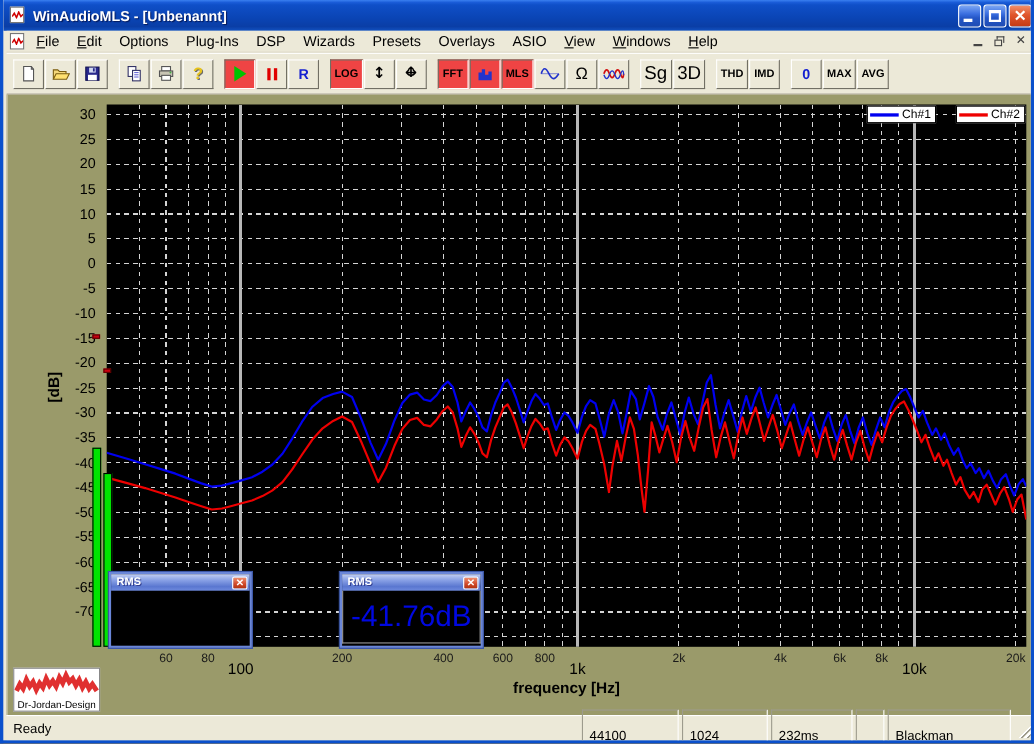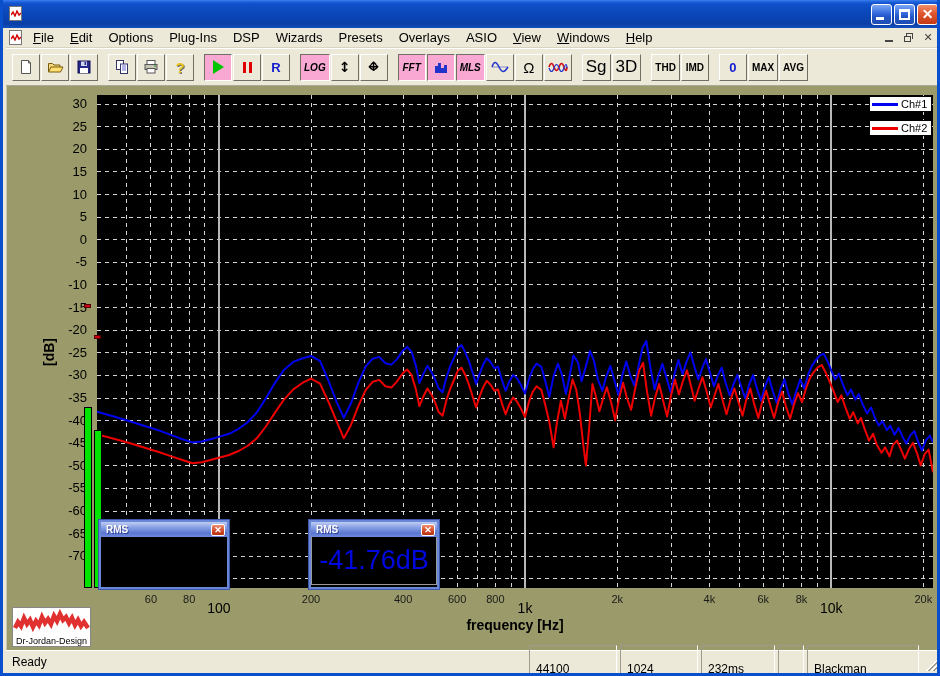--- a/index.html
+++ b/index.html
@@ -49,42 +49,42 @@
     background:#ece9d8;display:flex;align-items:center;padding-left:6px;
     border-top:1px solid #fff;border-bottom:1px solid #aca899;
   }
   .tb-group{display:flex;margin-right:9px;}
   .tbtn{
     min-width:28px;height:27px;margin-right:1px;
     border:1px solid;border-color:#fff #716f64 #716f64 #fff;
     background:#ece9d8;display:flex;align-items:center;justify-content:center;
     font-size:10px;font-weight:bold;color:#000;padding:0 3px;position:relative;
   }
-  .tbtn.active{border-color:#716f64 #fff #fff #716f64;background:#f9a8d4;font-style:italic;}
+  .tbtn.active{border-color:#716f64 #fff #fff #716f64;background:#ef4444;}
   .tbtn .lab-big{font-size:17px;font-weight:normal;}
   .tbtn .lab-blue{color:#1420d0;font-size:13px;font-weight:bold;}
   .tbtn .lab-omega{font-size:15px;font-weight:normal;}
   .play-tri{width:0;height:0;border-top:7px solid transparent;border-bottom:7px solid transparent;border-left:11px solid #00c400;}
   .pause-bars{display:flex;gap:3px;}
   .pause-bars i{display:block;width:3px;height:11px;background:#e00000;}
   .help-q{color:#e8c41c;font-size:15px;font-weight:bold;text-shadow:1px 1px 0 #6a6a6a;}
   .arr-v{font-size:14px;font-weight:bold;font-family:"DejaVu Sans",sans-serif;}
   .pan-wrap{position:relative;width:16px;height:16px;font-family:"DejaVu Sans",sans-serif;}
   .pan-wrap span{position:absolute;left:0;top:0;width:16px;height:16px;line-height:16px;text-align:center;font-size:13px;font-weight:bold;}
   
   #client{position:absolute;left:3px;top:86px;width:934px;height:564px;background:#9a9a6a;border-left:1px solid #c9c6ac;}
   #plot{position:absolute;left:90px;top:9px;width:836px;height:493px;background:#000;}
   #plot svg{display:block;}
   .ytick{position:absolute;width:52px;text-align:right;font-size:13px;color:#000;height:16px;line-height:16px;}
   .xtick{position:absolute;text-align:center;font-size:11px;color:#1a1a1a;white-space:nowrap;}
   .xtick.major{font-size:14px;color:#000;}
   #db-label{position:absolute;left:14px;top:258px;width:56px;text-align:center;font-size:14px;font-weight:bold;color:#000;transform:rotate(-90deg);}
   #freq-label{position:absolute;left:90px;top:531px;width:836px;text-align:center;font-size:14px;font-weight:bold;color:#000;}
   
-  #legend{position:absolute;right:1px;top:1px;display:flex;flex-direction:column;gap:8px;}
+  #legend{position:absolute;right:1px;top:1px;display:flex;flex-direction:row;gap:18px;}
   .legend-row{width:63px;height:16px;background:#fff;border:1px solid #000;display:flex;align-items:center;}
   .legend-line{width:26px;height:3px;margin:0 3px 0 2px;}
   .legend-label{font-size:11px;color:#000;}
   
   .meter{position:absolute;border:1px solid #000;background:#00e400;}
   .meter-peak{position:absolute;height:4px;background:#cc0010;border:1px solid #550000;}
   
   .rmswin{position:absolute;width:130px;height:69px;border:2px solid #6a86d8;background:#000;box-shadow:0 0 0 1px #3c57a8;}
   .rms-title{height:15px;background:linear-gradient(180deg,#c0cdf2 0%,#8aa2e6 35%,#5a77d0 75%,#6e8ade 100%);display:flex;align-items:center;padding:0 2px 0 5px;}
   .rms-title-text{color:#fff;font-size:10px;font-weight:bold;text-shadow:1px 1px 0 rgba(0,0,80,.5);flex:1;}
@@ -113,20 +113,21 @@
 
 <div id="win">
 
   <div id="titlebar">
     <span class="appicon">
       <span class="doc-base"></span>
       <svg class="doc-scribble" viewBox="0 0 10 7">
           <polyline points="0,5 2,2 4,6 6,1 8,5 10,3" fill="none" stroke="#d00000" stroke-width="1.4"></polyline>
         </svg>
     </span>
+    <span class="title">WinAudioMLS - [Unbenannt]</span>
     <span id="caption-buttons">
       <span class="capbtn">
           <span class="mingl"></span>
         </span>
       <span class="capbtn">
           <span class="maxgl"></span>
         </span>
       <span class="capbtn close">
           <span class="xgl">✕</span>
         </span>

